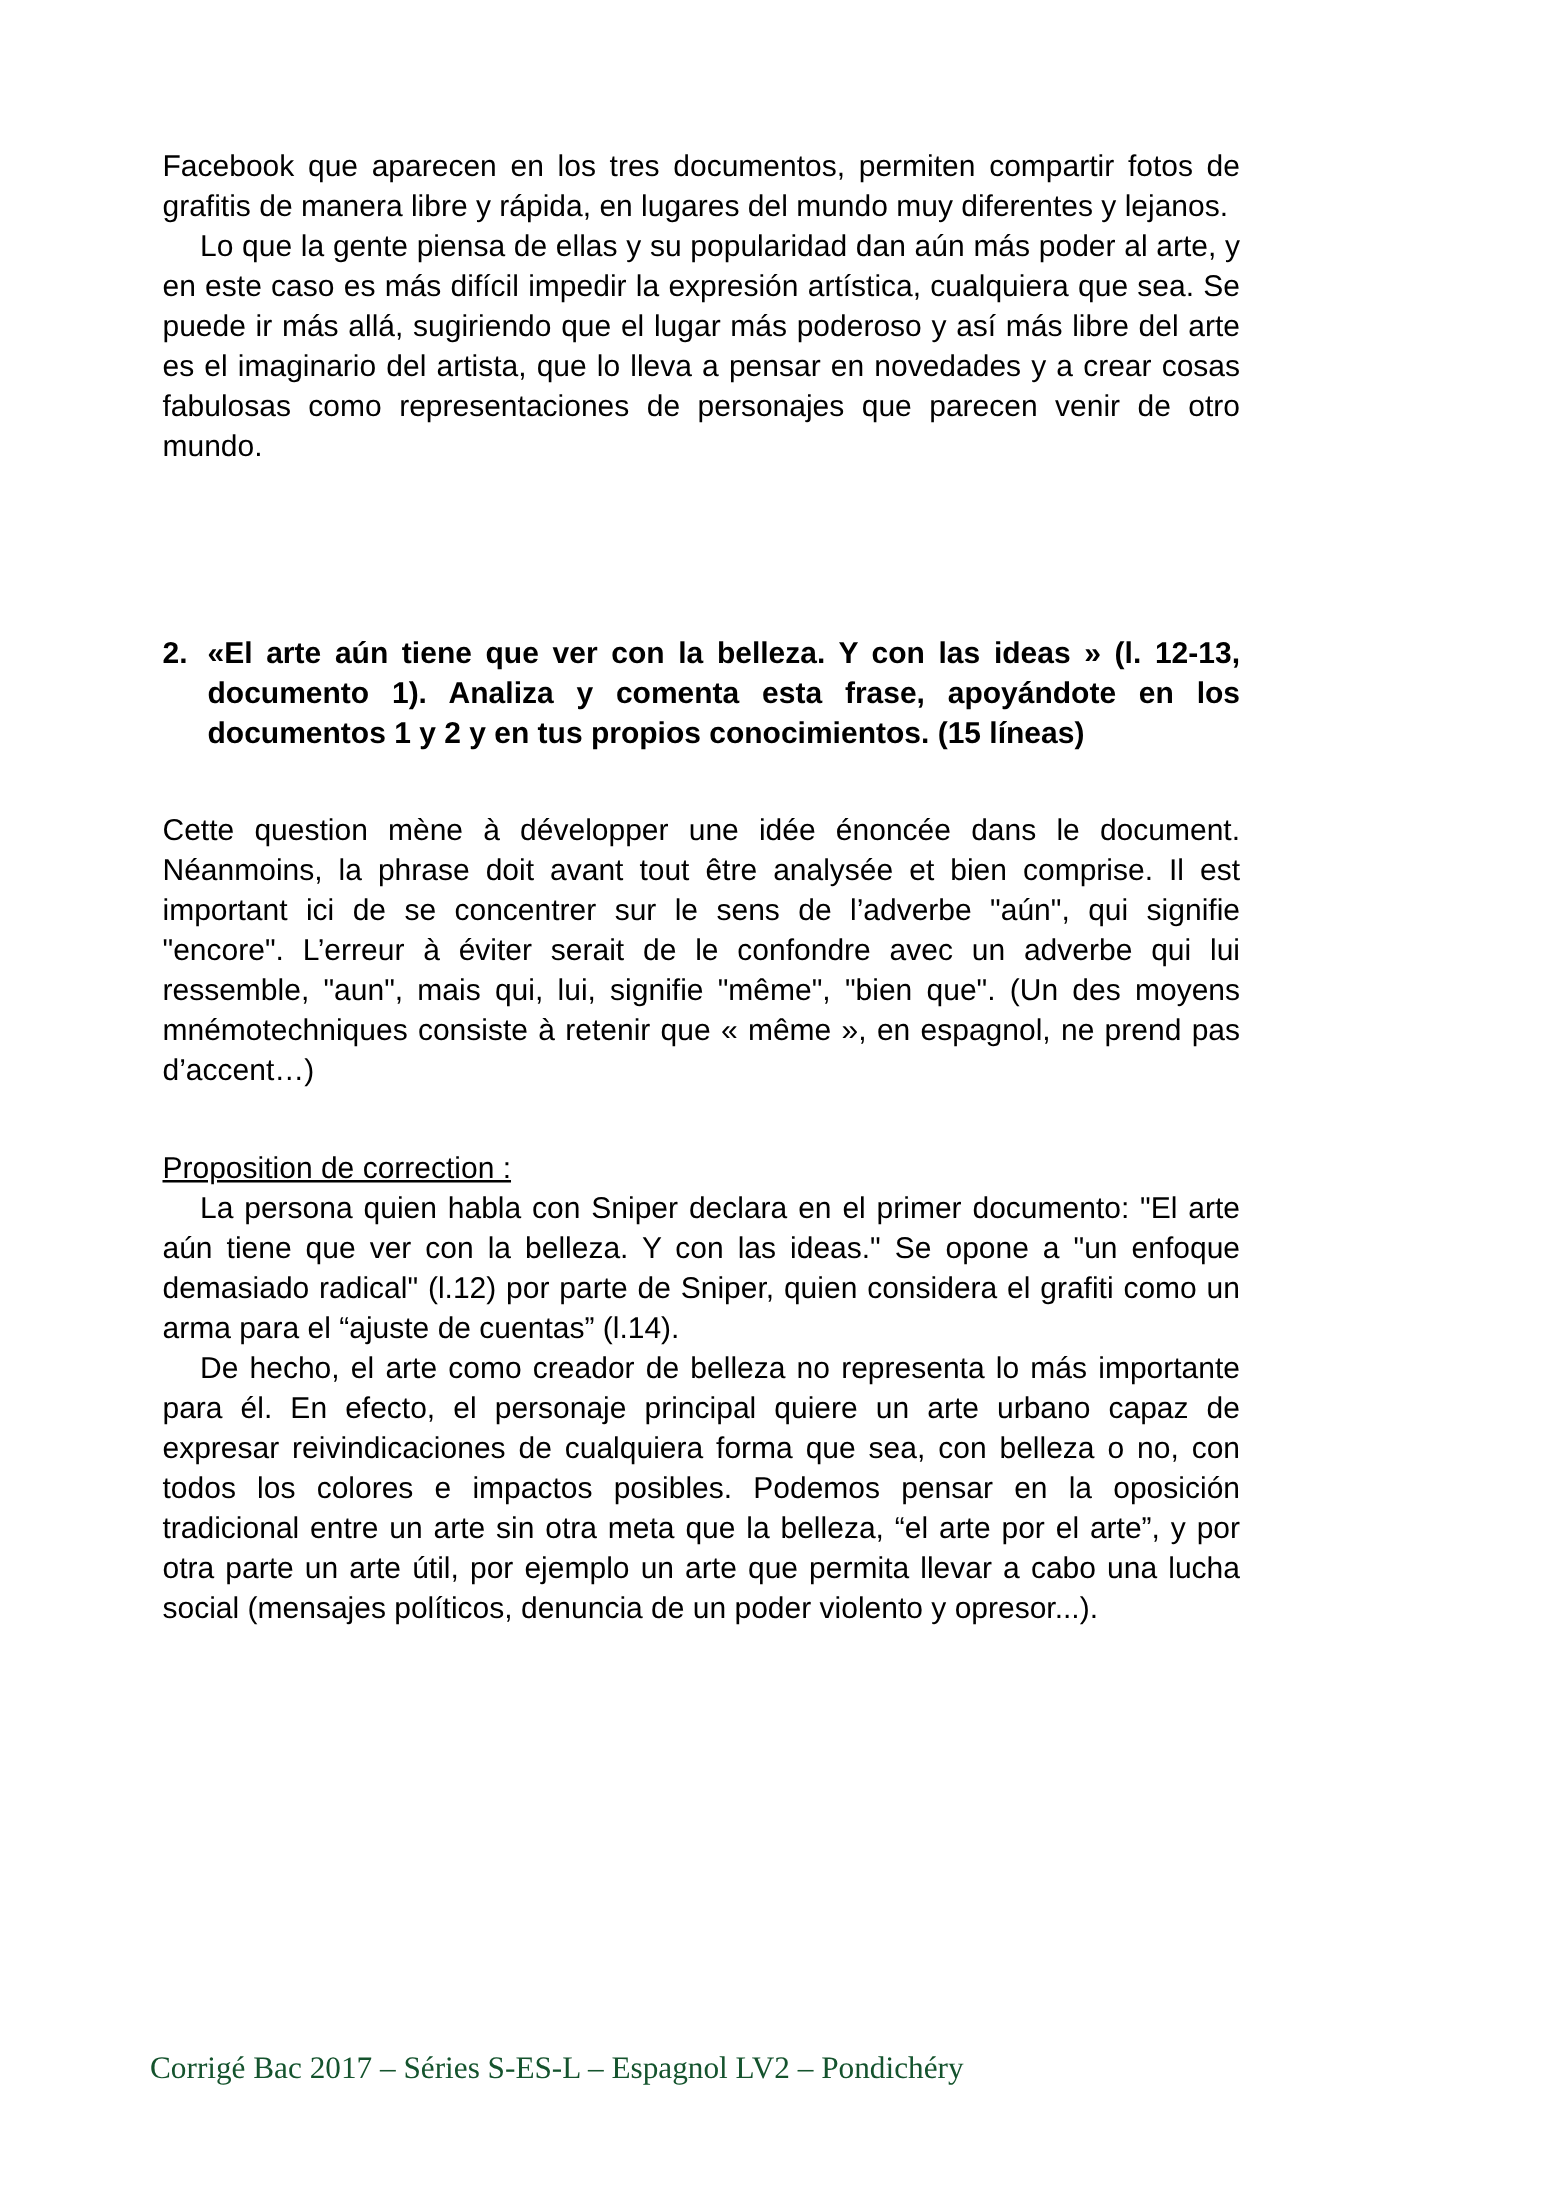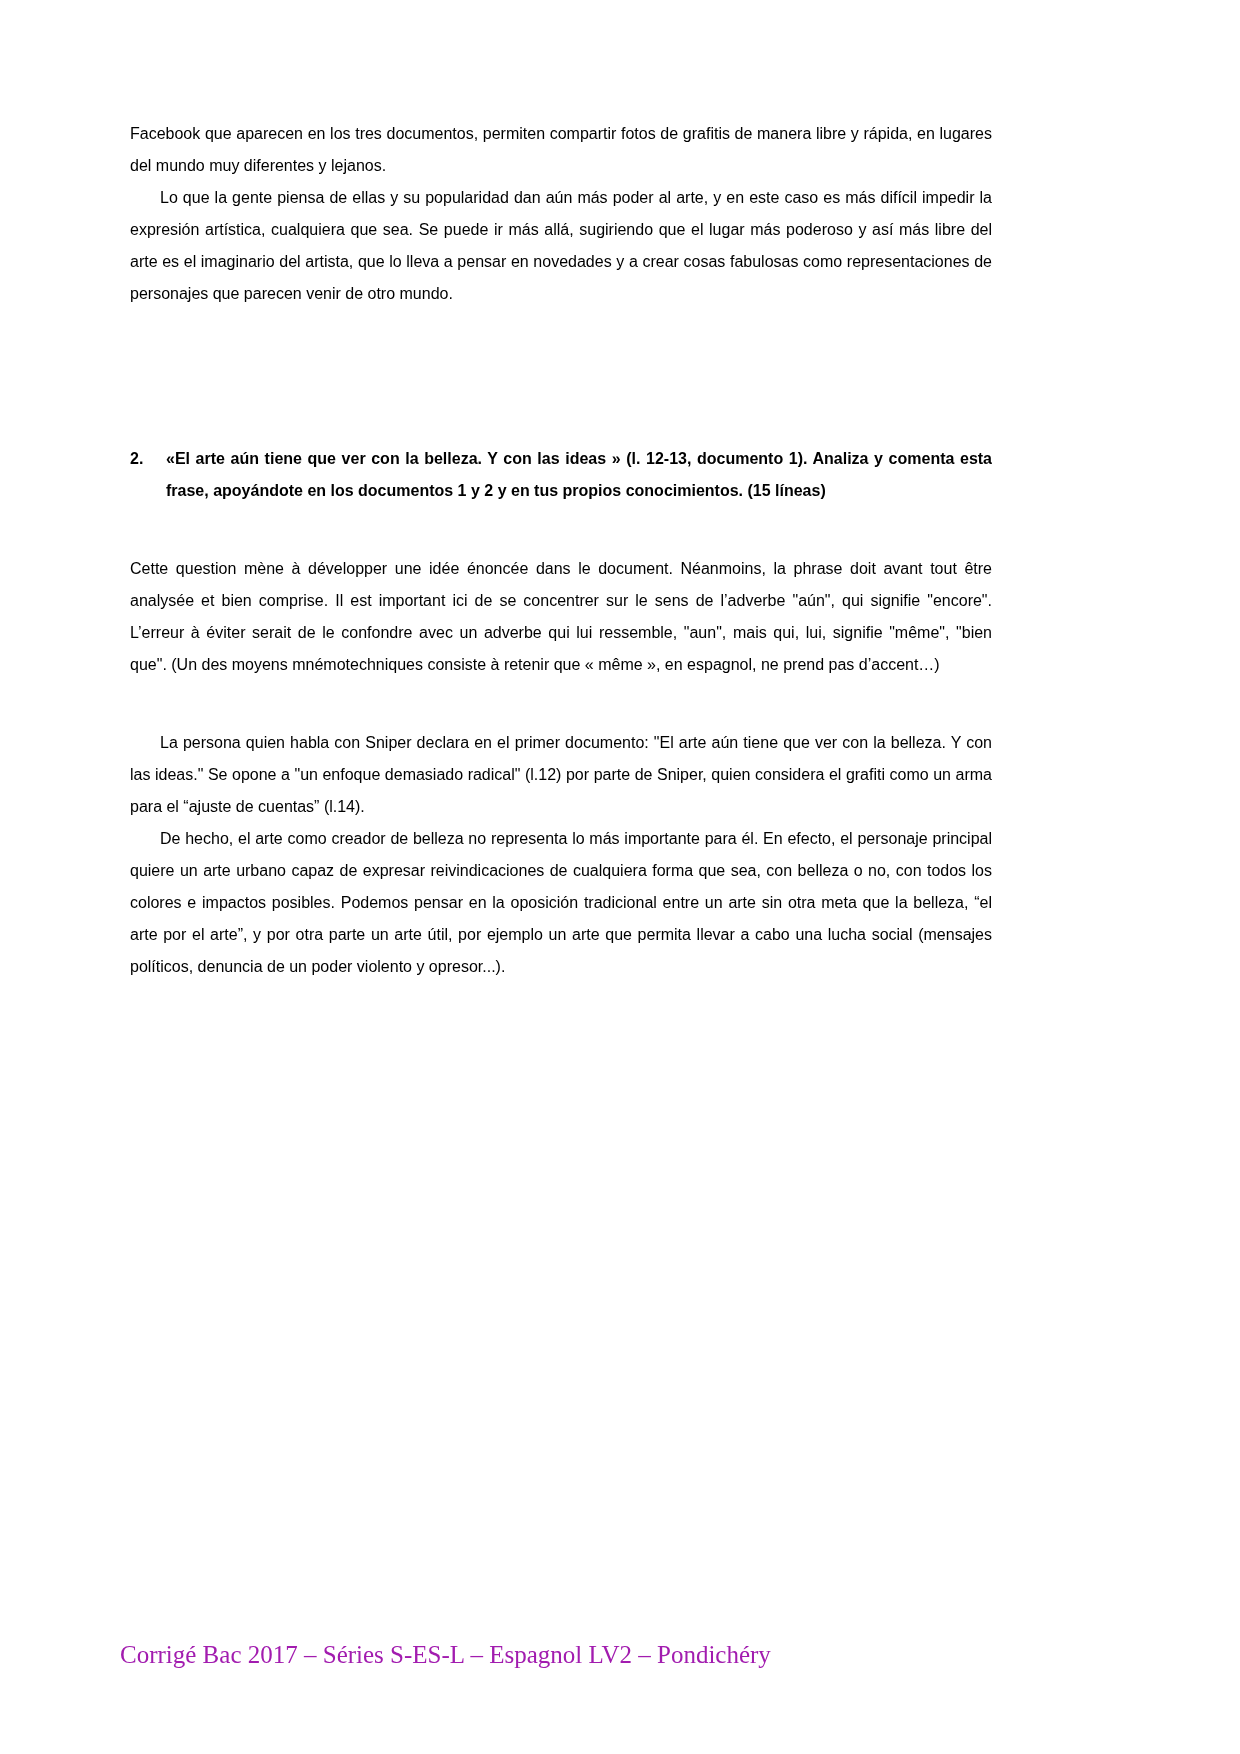--- a/index.html
+++ b/index.html
@@ -14,21 +14,21 @@
     background: #ffffff;
     color: #000000;
     font-family: "Liberation Sans", sans-serif;
     overflow: hidden;
   }
   .content {
     position: absolute;
     left: 130px;
     top: 118px;
     width: 862px;
-    font-size: 16px;
+    font-size: 24px;
     line-height: 32px;
     text-align: justify;
   }
   .content p { margin: 0; }
   .indent-first { text-indent: 30px; }
   .question-block {
     display: flex;
     margin-top: 133px;
     font-weight: bold;
   }
@@ -47,21 +47,21 @@
     text-decoration: underline;
     margin-bottom: 0;
   }
   .footer {
     position: absolute;
     left: 120px;
     top: 1640px;
     font-family: "Liberation Serif", serif;
     font-size: 25px;
     line-height: 30px;
-    color: #a21caf;
+    color: #14532d;
   }
 </style>
 </head>
 <body>
 
 <div class="page">
 
   <div class="content">
 
     <p>Facebook que aparecen en los tres documentos, permiten compartir fotos de grafitis de manera libre y rápida, en lugares del mundo muy diferentes y lejanos.</p>
@@ -71,20 +71,21 @@
     <div class="question-block">
       <span class="question-number">2.</span>
       <p class="question-text">«El arte aún tiene que ver con la belleza. Y con las ideas » (l. 12-13, documento 1). Analiza y comenta esta frase, apoyándote en los documentos 1 y 2 y en tus propios conocimientos. (15 líneas)</p>
     </div>
 
     <div class="section">
       <p>Cette question mène à développer une idée énoncée dans le document. Néanmoins, la phrase doit avant tout être analysée et bien comprise. Il est important ici de se concentrer sur le sens de l’adverbe "aún", qui signifie "encore". L’erreur à éviter serait de le confondre avec un adverbe qui lui ressemble, "aun", mais qui, lui, signifie "même", "bien que". (Un des moyens mnémotechniques consiste à retenir que « même », en espagnol, ne prend pas d’accent…)</p>
     </div>
 
     <div class="section">
+      <p class="section-heading">Proposition de correction :</p>
       <p class="indent-first">La persona quien habla con Sniper declara en el primer documento: "El arte aún tiene que ver con la belleza. Y con las ideas." Se opone a "un enfoque demasiado radical" (l.12) por parte de Sniper, quien considera el grafiti como un arma para el “ajuste de cuentas” (l.14).</p>
       <p class="indent-first">De hecho, el arte como creador de belleza no representa lo más importante para él. En efecto, el personaje principal quiere un arte urbano capaz de expresar reivindicaciones de cualquiera forma que sea, con belleza o no, con todos los colores e impactos posibles. Podemos pensar en la oposición tradicional entre un arte sin otra meta que la belleza, “el arte por el arte”, y por otra parte un arte útil, por ejemplo un arte que permita llevar a cabo una lucha social (mensajes políticos, denuncia de un poder violento y opresor...).</p>
     </div>
 
   </div>
 
   <div class="footer">Corrigé Bac 2017 – Séries S-ES-L – Espagnol LV2 – Pondichéry</div>
 
 </div>
 

